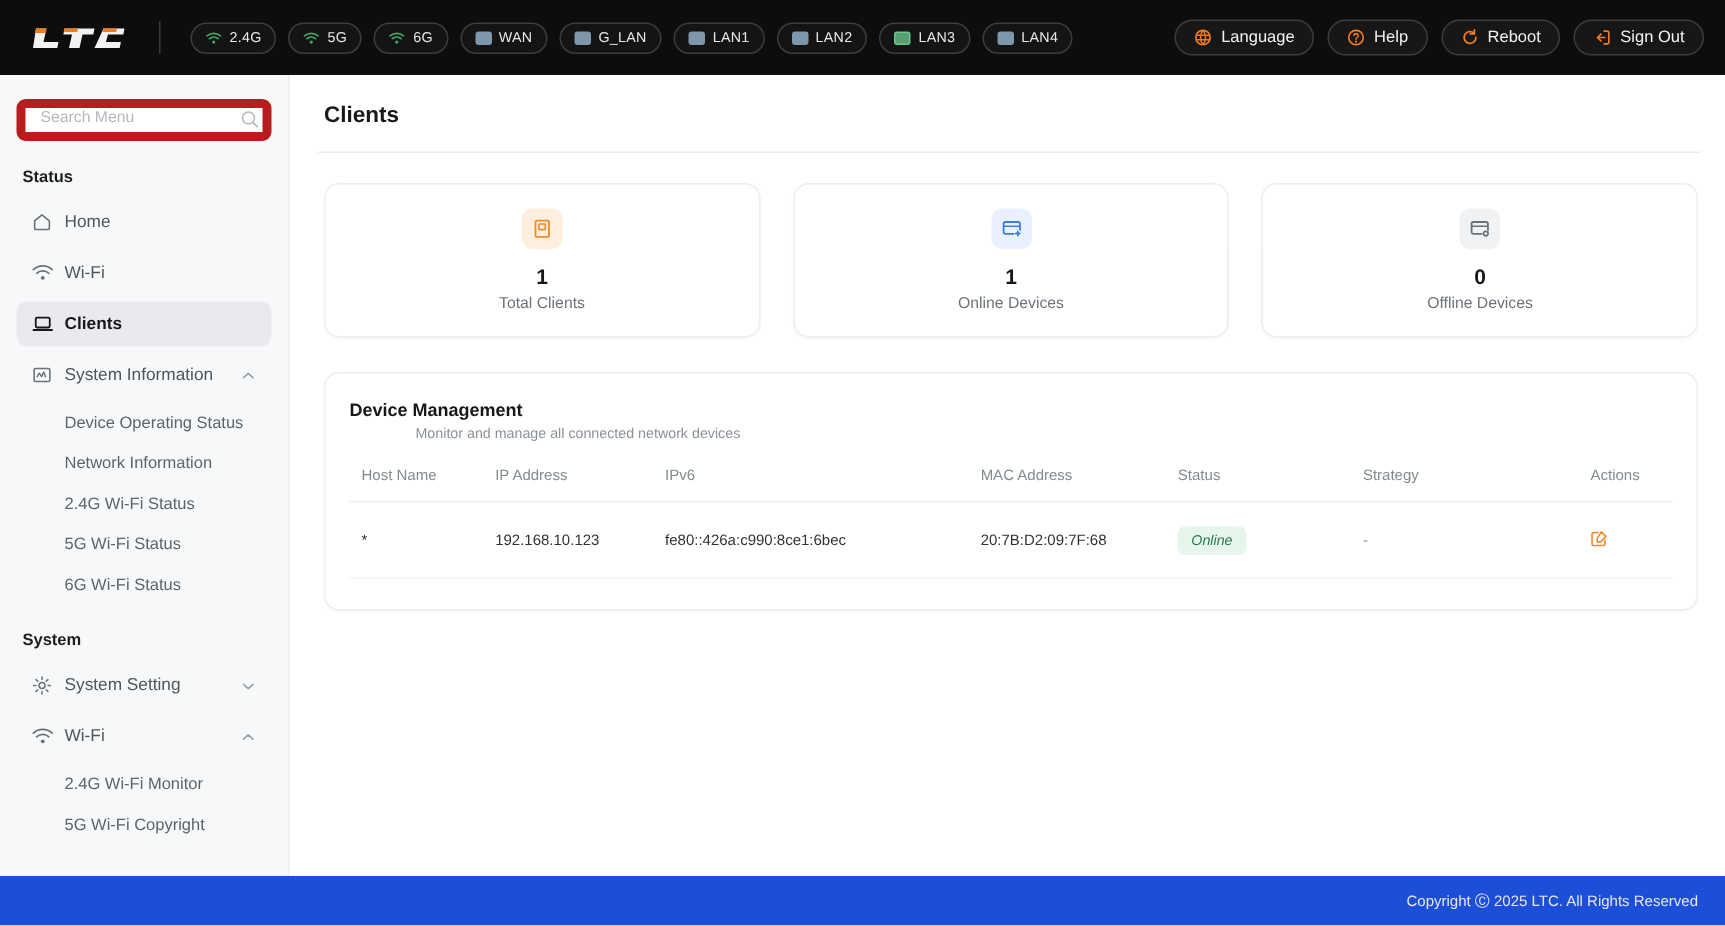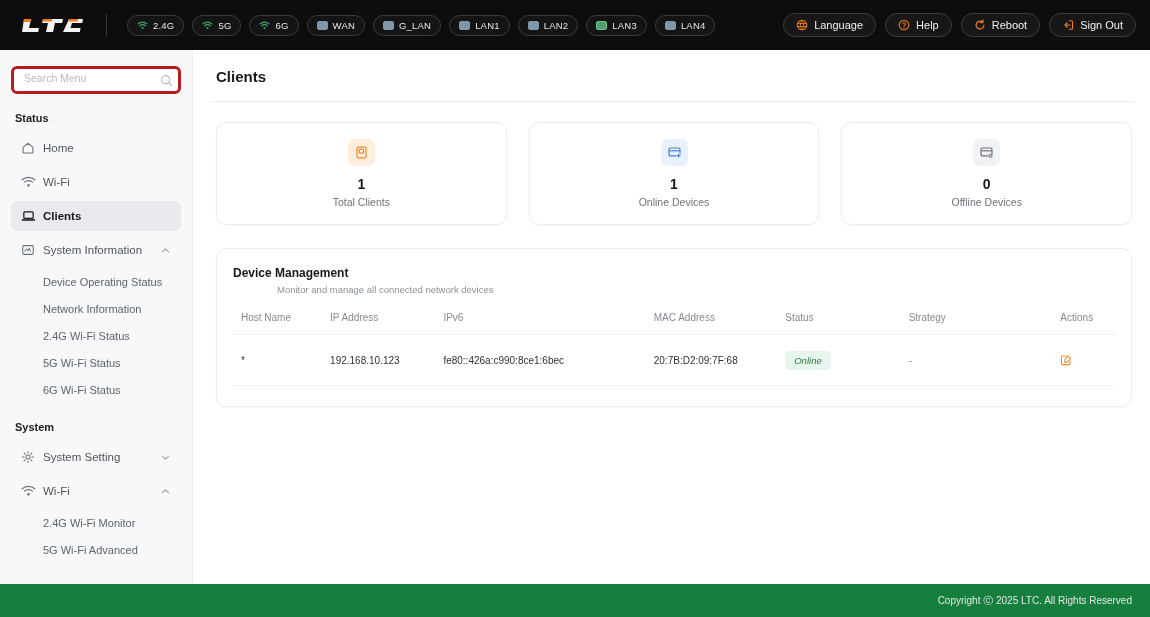--- a/index.html
+++ b/index.html
@@ -52,21 +52,21 @@
   
   .sidebar {
     width: 193px; background: #f7f8f9;
     border-right: 1px solid #eceef0;
     padding: 16px 11px 0 11px;
     overflow: hidden; position: relative;
   }
   .search-wrap { position: relative; margin-bottom: 18px; }
   .search-input {
     width: 100%; height: 28px;
-    border: 3px solid #b91c1c; border-radius: 6px;
+    border: 6px solid #b91c1c; border-radius: 6px;
     background: #fff; padding: 0 26px 4px 10px;
     font-size: 10.5px; color: #3c4043;
     font-family: "Liberation Sans", sans-serif; outline: none;
   }
   .search-input::placeholder { color: #b4b8bd; }
   .search-ico { position: absolute; right: 8px; top: 7px; }
 
   .sec-label {
     font-size: 11px; font-weight: bold; color: #1b1d1f;
     padding: 0 4px; margin: 2px 0 9px 0;
@@ -143,21 +143,21 @@
 
   .badge {
     display: inline-block; padding: 4px 9px; border-radius: 5px;
     background: #e7f6ec; color: #2b7a4b; font-size: 9.5px; font-style: italic;
   }
   .dash { color: #8b9198; }
   .edit-btn { cursor: pointer; display: inline-flex; }
 
   
   .footer {
-    height: 33px; background: #15803d;
+    height: 33px; background: #1d4ed8;
     display: flex; align-items: center; justify-content: flex-end;
     padding-right: 18px;
     padding-left: 37px;
   }
   .footer span { color: #e6e6e6; font-size: 10px; }
 </style>
 </head>
 <body>
 
 <div class="topbar">
@@ -410,21 +410,21 @@
       </span>
       <span class="ntxt">Wi-Fi</span>
       <span class="chev">
         <svg width="11" height="11" viewBox="0 0 12 12">
             <path d="M2.6 7.4 6 4.2l3.4 3.2" fill="none" stroke="#9aa0a6" stroke-width="1.2" stroke-linecap="round" stroke-linejoin="round"></path>
           </svg>
       </span>
     </div>
 
     <div class="sub-item">2.4G Wi-Fi Monitor</div>
-    <div class="sub-item">5G Wi-Fi Advanced</div>
+    <div class="sub-item">5G Wi-Fi Copyright</div>
 
   </div>
 
   <div class="main">
 
     <div class="page-title">Clients</div>
     <div class="title-rule"></div>
 
     <div class="cards">
 

